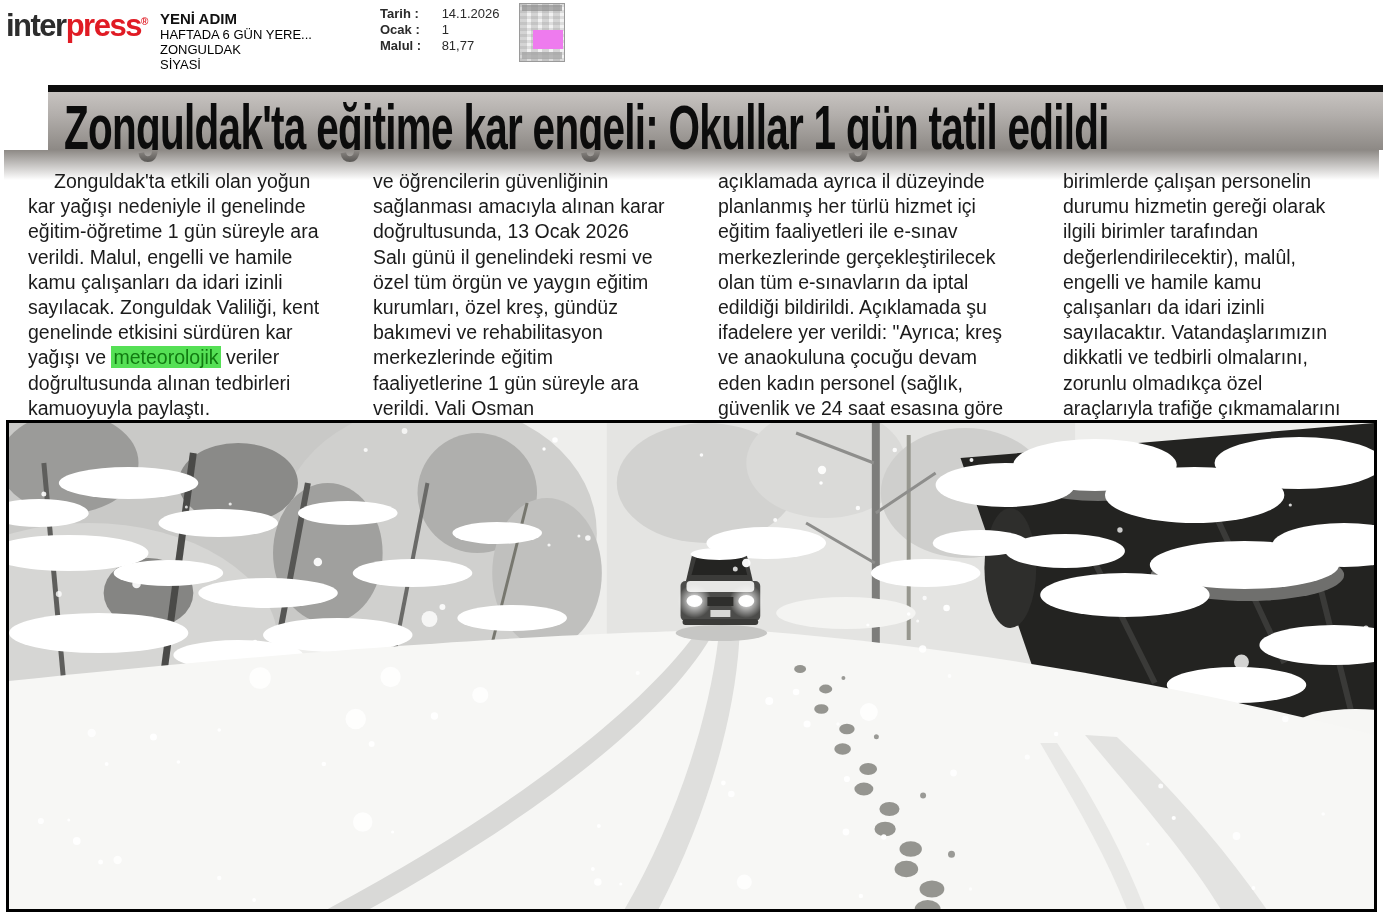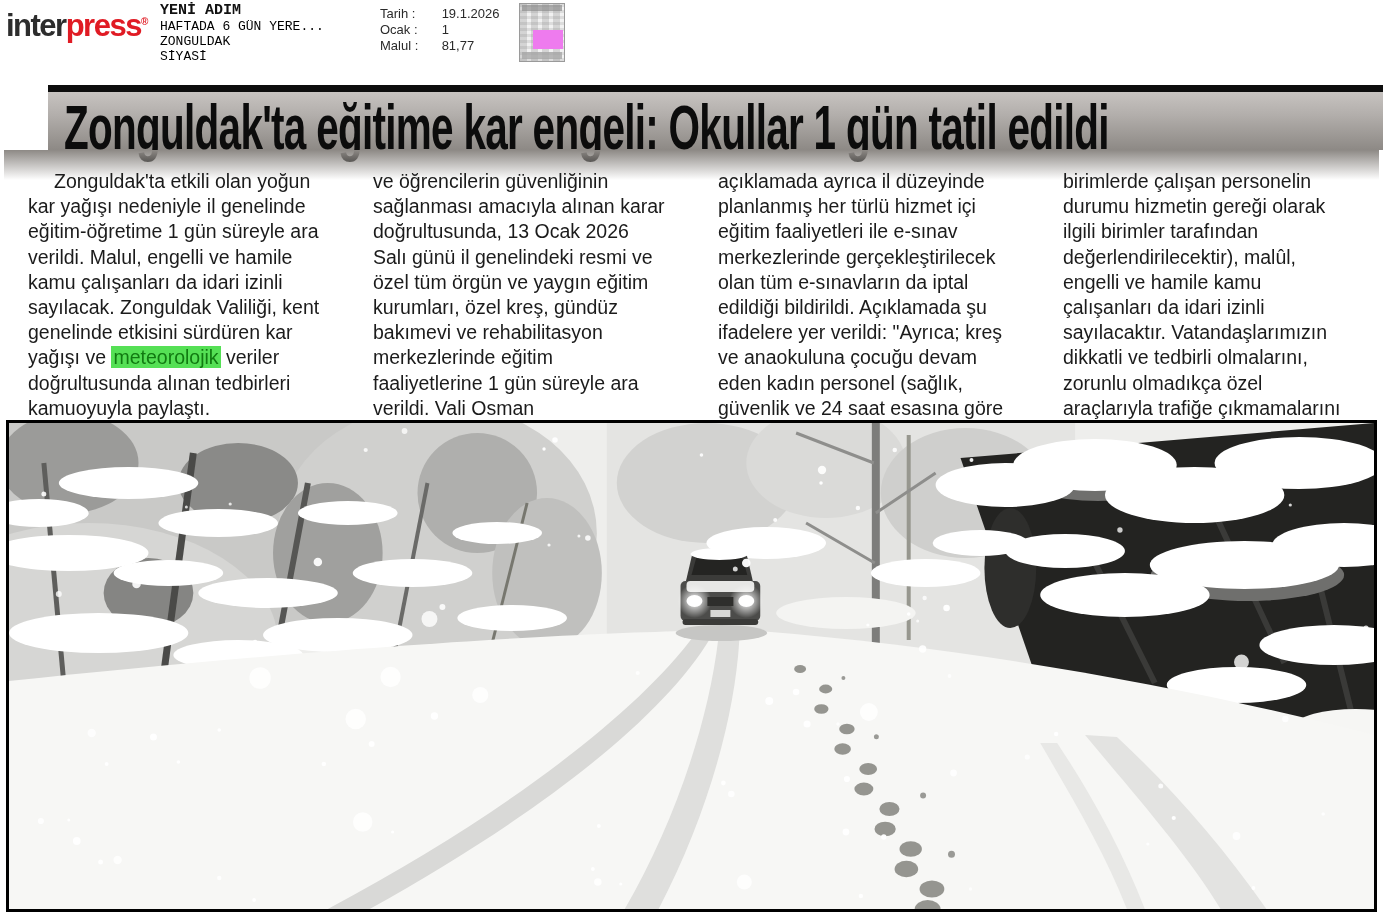--- a/index.html
+++ b/index.html
@@ -8,26 +8,26 @@
     position:relative; width:1383px; height:918px; margin:0 auto;
     background:#ffffff; overflow:hidden;
     font-family:"Liberation Sans", sans-serif;
   }
 
   
   .clip-header { position:absolute; top:0; left:0; width:100%; height:82px; background:#fff; }
   .logo { position:absolute; left:6px; top:8px; font-size:31px; font-weight:bold; letter-spacing:-1.5px; color:#2d2d2d; }
   .logo .red { color:#e01b24; }
   .logo .reg { font-size:10px; color:#e01b24; vertical-align:super; letter-spacing:0; }
-  .pub { position:absolute; left:160px; top:2px;font-family:Liberation Mono, monospace; }
+  .pub { position:absolute; left:160px; top:10px; }
   .pub .name { font-size:15px; font-weight:bold; color:#111; line-height:17px; }
   .pub .sub  { font-size:13px; color:#000000; line-height:15px; }
   .meta { position:absolute; left:380px; top:6px; font-size:13px; color:#2a2a2a; }
   .meta .row { line-height:16px; }
-  .meta .lbl { display:inline-block; width:58px; }
+  .meta .lbl { display:inline-block; width:58px;font-weight:bold; }
   .thumb {
     position:absolute; left:519px; top:3px; width:46px; height:59px;
     border:1px solid #9a9a9a; background:
       repeating-linear-gradient(90deg, rgba(110,110,110,.22) 0 7px, rgba(255,255,255,0) 7px 11px),
       repeating-linear-gradient(180deg, #dcdcdc 0 3px, #f1f1f1 3px 6px);
   }
   .thumb .top-strip { position:absolute; left:2px; top:1px; width:92%; height:6px; background:#8f8f8f; opacity:.7; }
   .thumb .hl { position:absolute; left:30%; top:45%; width:68%; height:34%; background:#ee7bee; }
   .thumb .bot-strip { position:absolute; left:2px; bottom:2px; width:92%; height:7px; background:#a8a8a8; opacity:.8; }
 
@@ -75,21 +75,21 @@
     </div>
     <div class="pub">
       <div class="name">YENİ ADIM</div>
       <div class="sub">HAFTADA 6 GÜN YERE...</div>
       <div class="sub">ZONGULDAK</div>
       <div class="sub">SİYASİ</div>
     </div>
     <div class="meta">
       <div class="row">
         <span class="lbl">Tarih :</span>
-        <span>19.1.2026</span>
+        <span>14.1.2026</span>
       </div>
       <div class="row">
         <span class="lbl">Ocak :</span>
         <span>1</span>
       </div>
       <div class="row">
         <span class="lbl">Malul :</span>
         <span>81,77</span>
       </div>
     </div>

